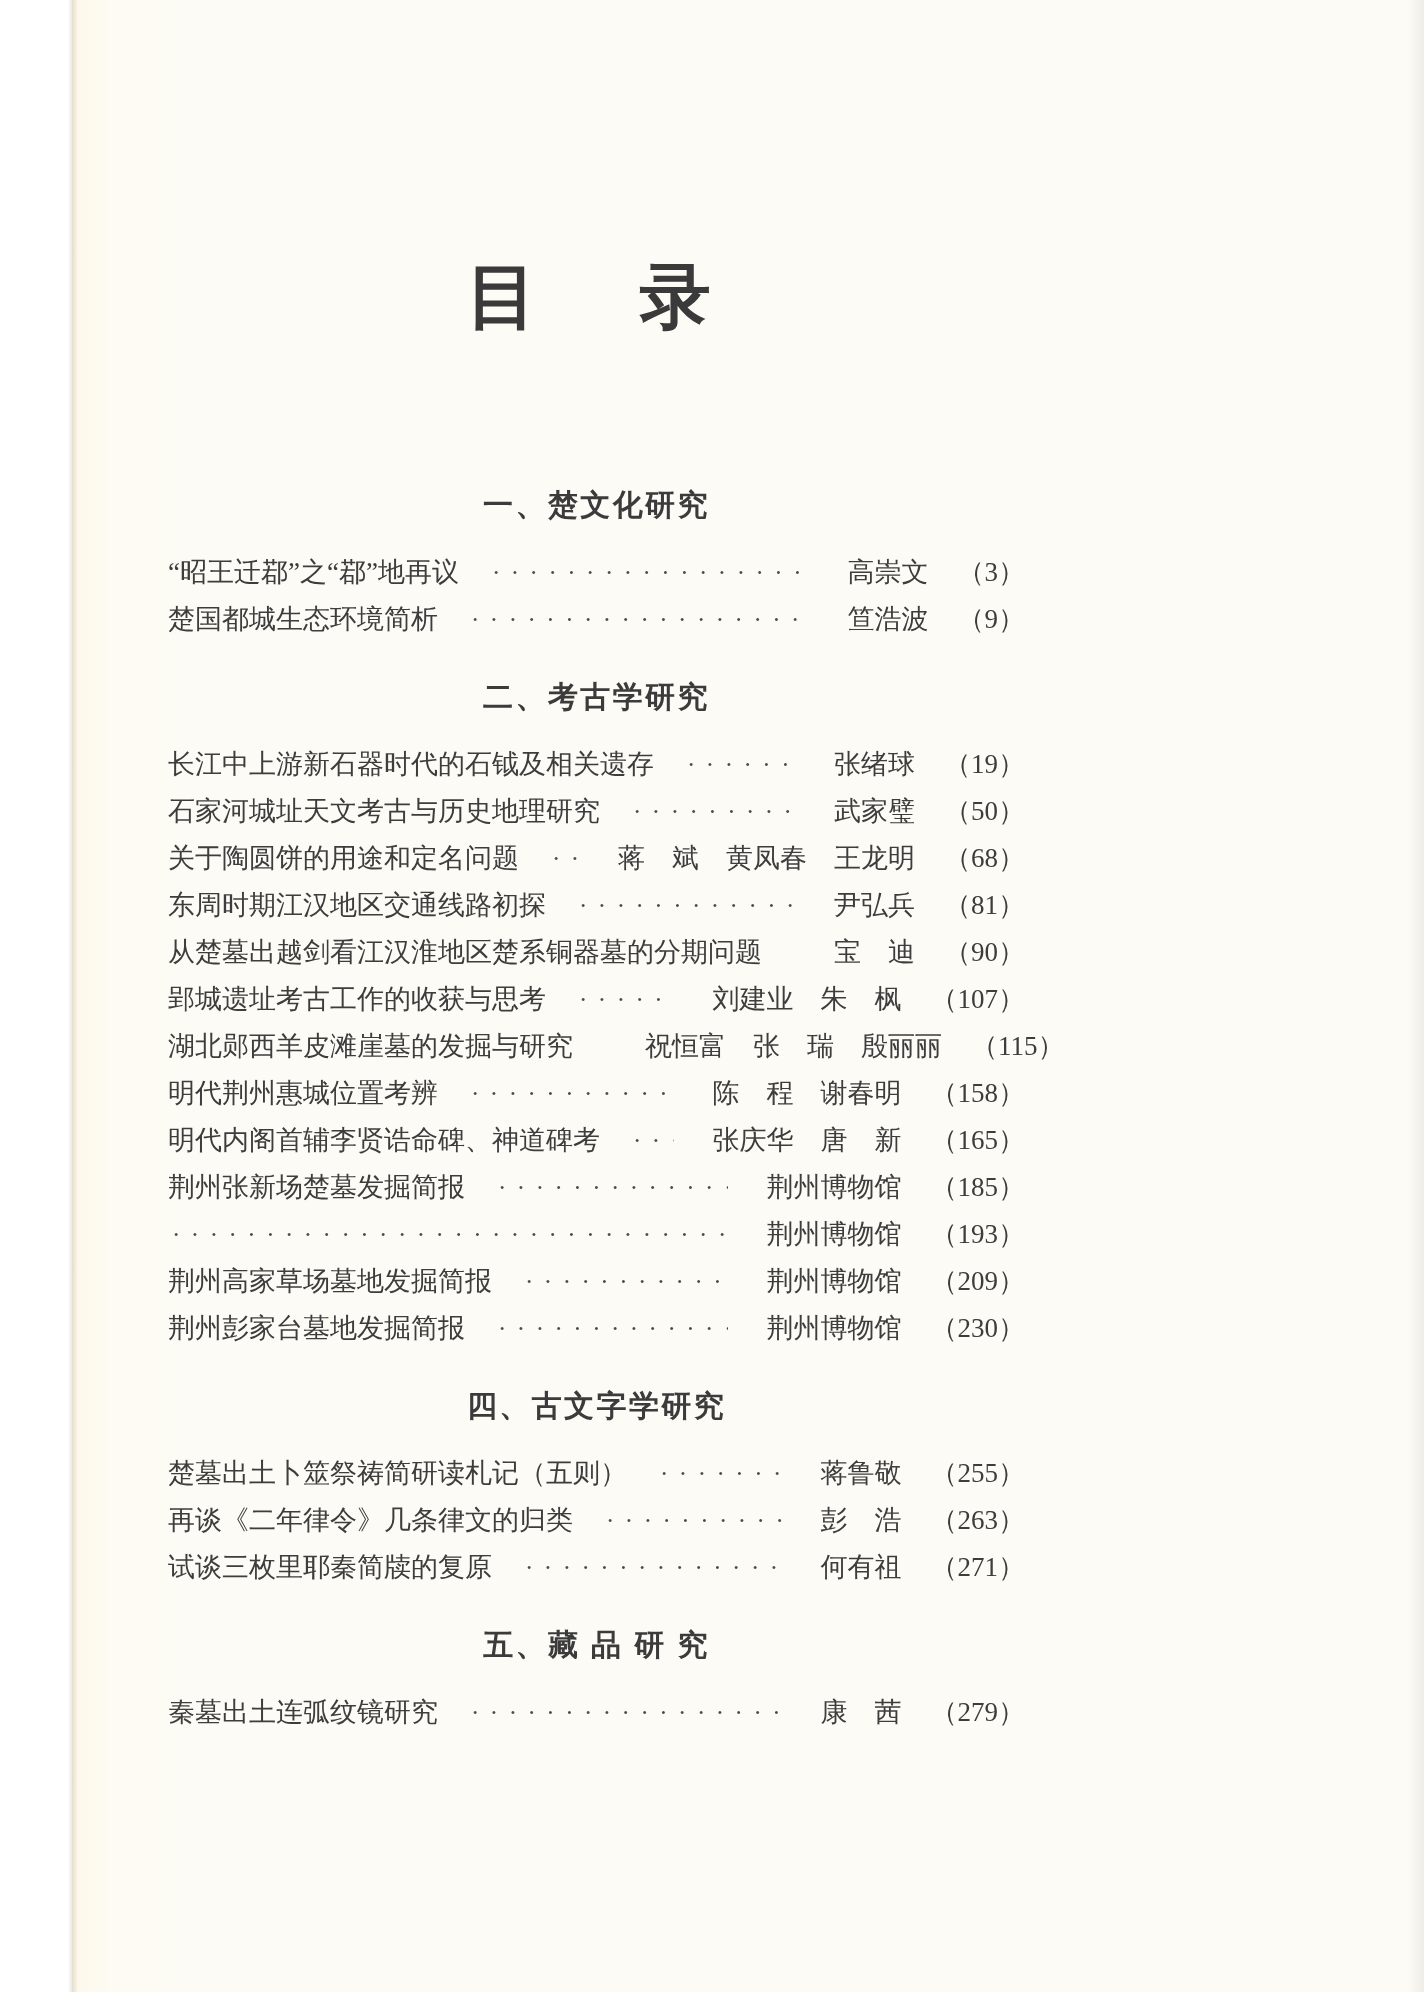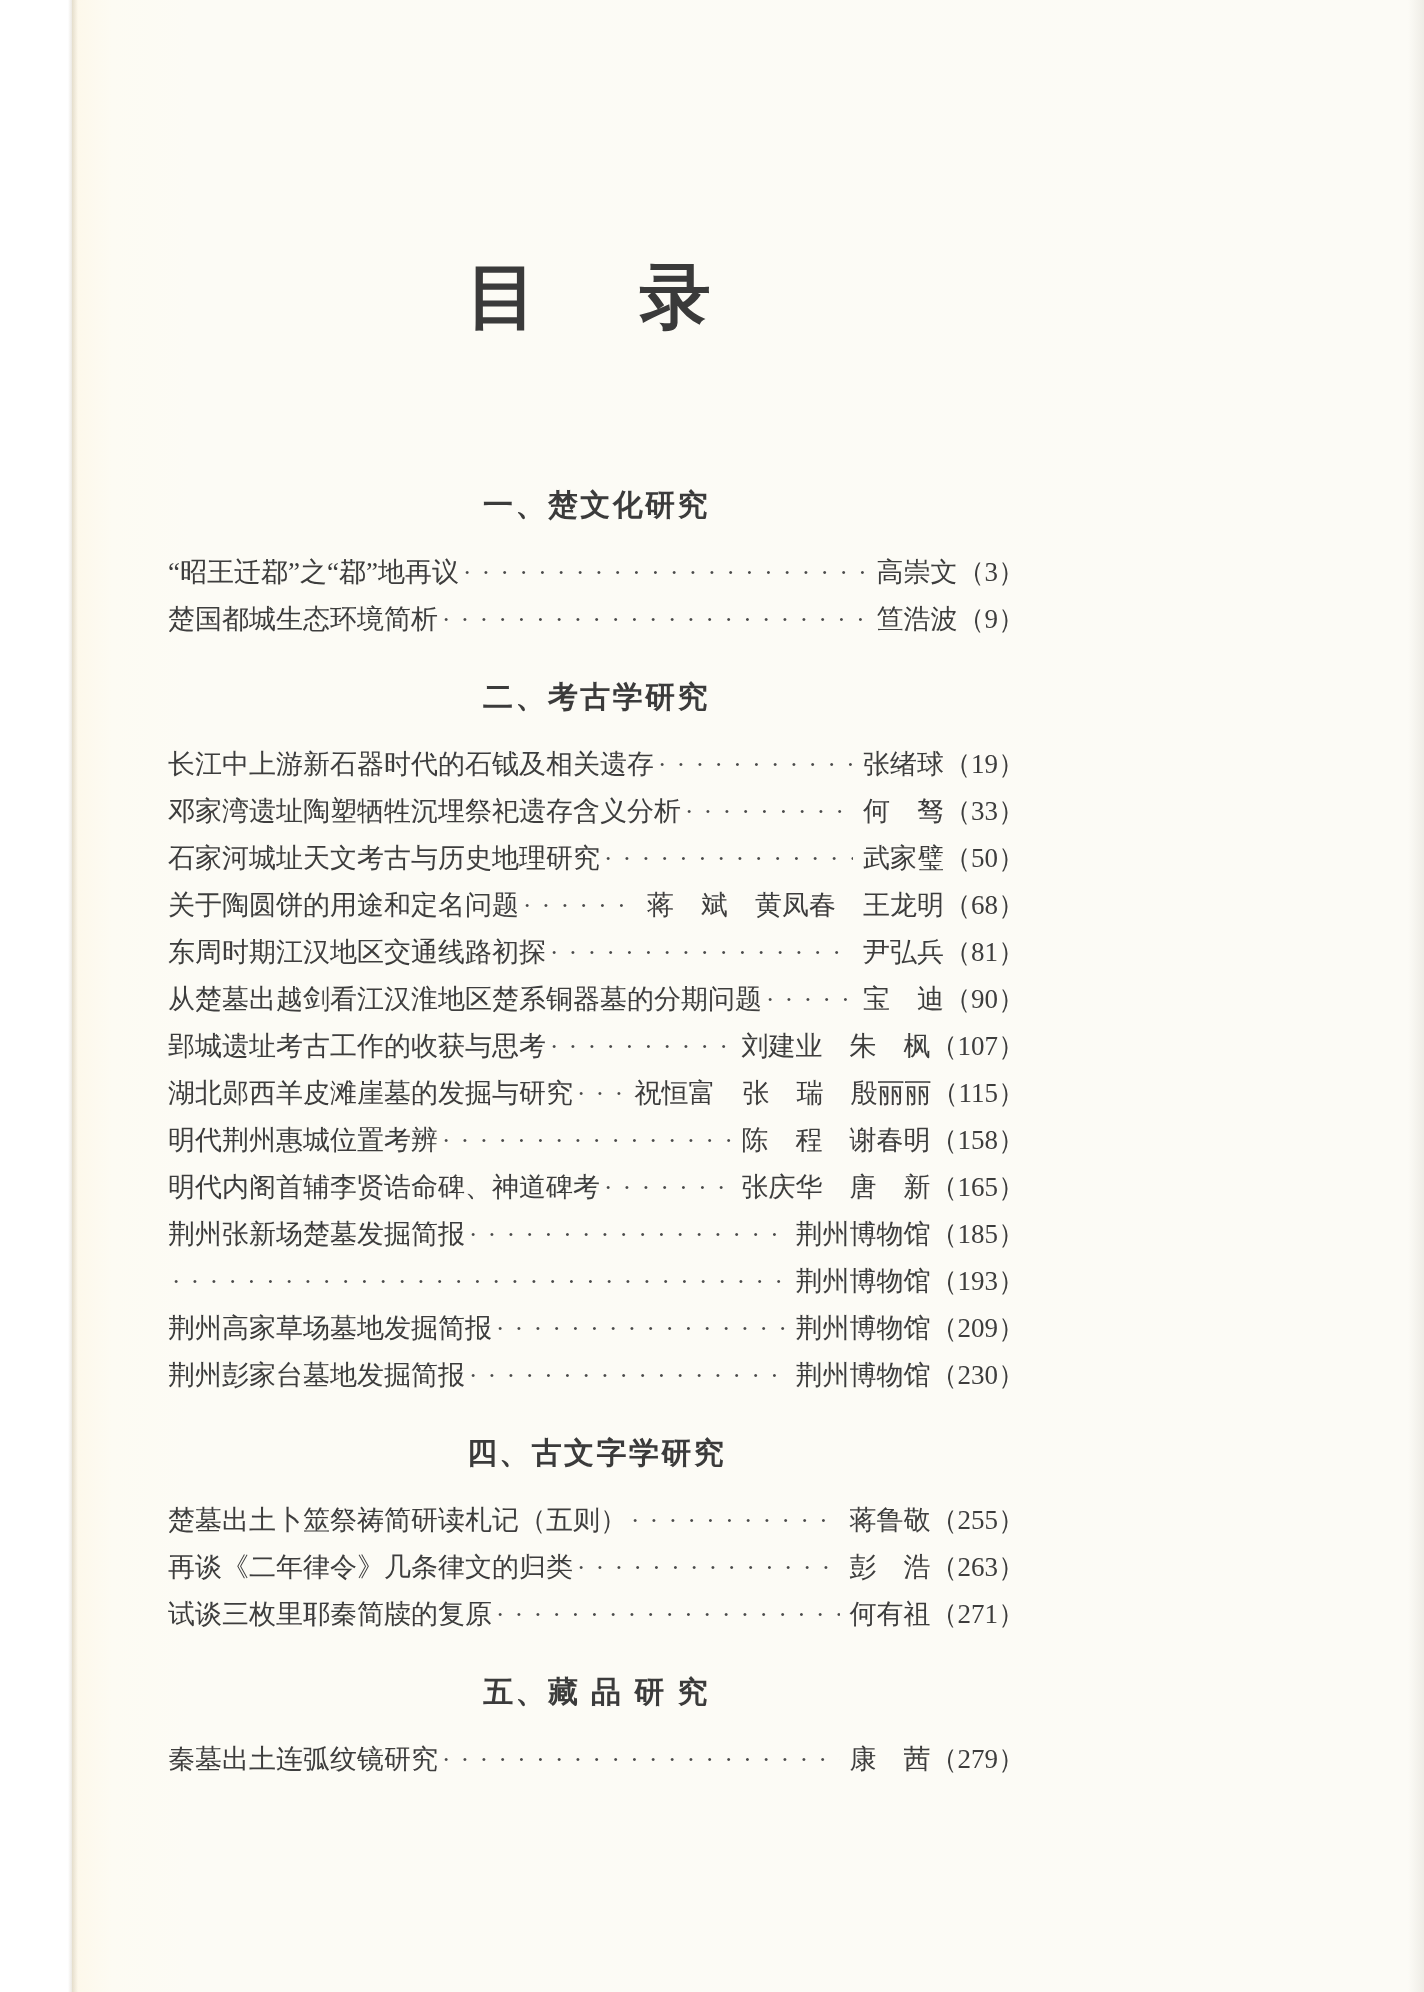--- a/index.html
+++ b/index.html
@@ -48,20 +48,21 @@
     margin:34px 0 24px 0;
   }
   .entries{margin:0;}
   .entry{
     display:flex;
     align-items:baseline;
     line-height:46px;
     font-size:27px;
     color:#3d3d3d;
     white-space:nowrap;
+    gap:29px;
   }
   .entry-title{flex:0 0 auto;}
   .leader-dots{
     flex:1 1 auto;
     overflow:hidden;
     white-space:nowrap;
     margin:0 10px 0 4px;
     color:#4a4a4a;
     letter-spacing:0.42em;
     font-size:25px;
@@ -102,26 +103,20 @@
       <div class="toc-section">
         <h2 class="section-heading">二、考古学研究</h2>
         <div class="entries">
           <div class="entry">
             <span class="entry-title">长江中上游新石器时代的石钺及相关遗存</span>
             <span class="leader-dots"></span>
             <span class="entry-author">张绪球</span>
             <span class="entry-page">（19）</span>
           </div>
           <div class="entry">
-            <span class="entry-title">邓家湾遗址陶塑牺牲沉埋祭祀遗存含义分析</span>
-            <span class="leader-dots"></span>
-            <span class="entry-author">何　驽</span>
-            <span class="entry-page">（33）</span>
-          </div>
-          <div class="entry">
             <span class="entry-title">石家河城址天文考古与历史地理研究</span>
             <span class="leader-dots"></span>
             <span class="entry-author">武家璧</span>
             <span class="entry-page">（50）</span>
           </div>
           <div class="entry">
             <span class="entry-title">关于陶圆饼的用途和定名问题</span>
             <span class="leader-dots"></span>
             <span class="entry-author">蒋　斌　黄凤春　王龙明</span>
             <span class="entry-page">（68）</span>

